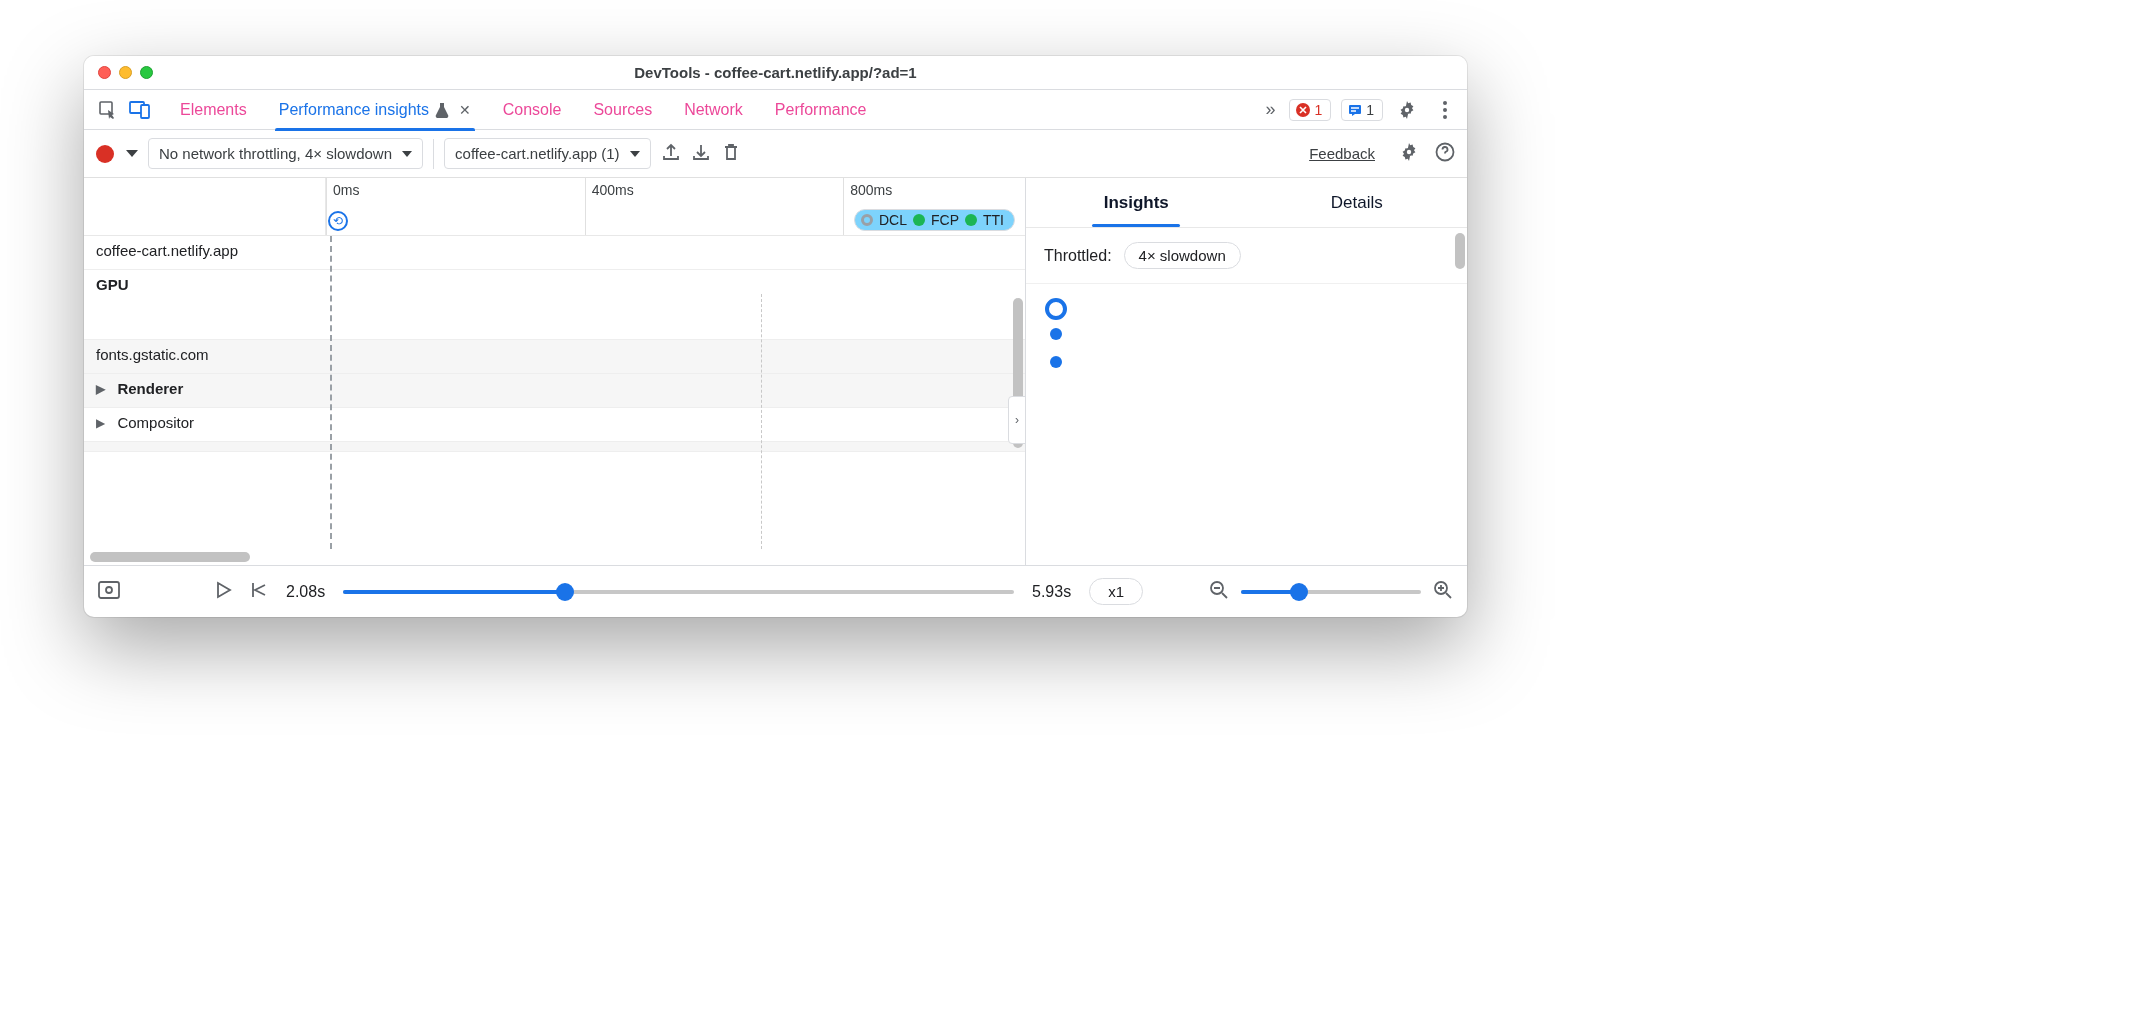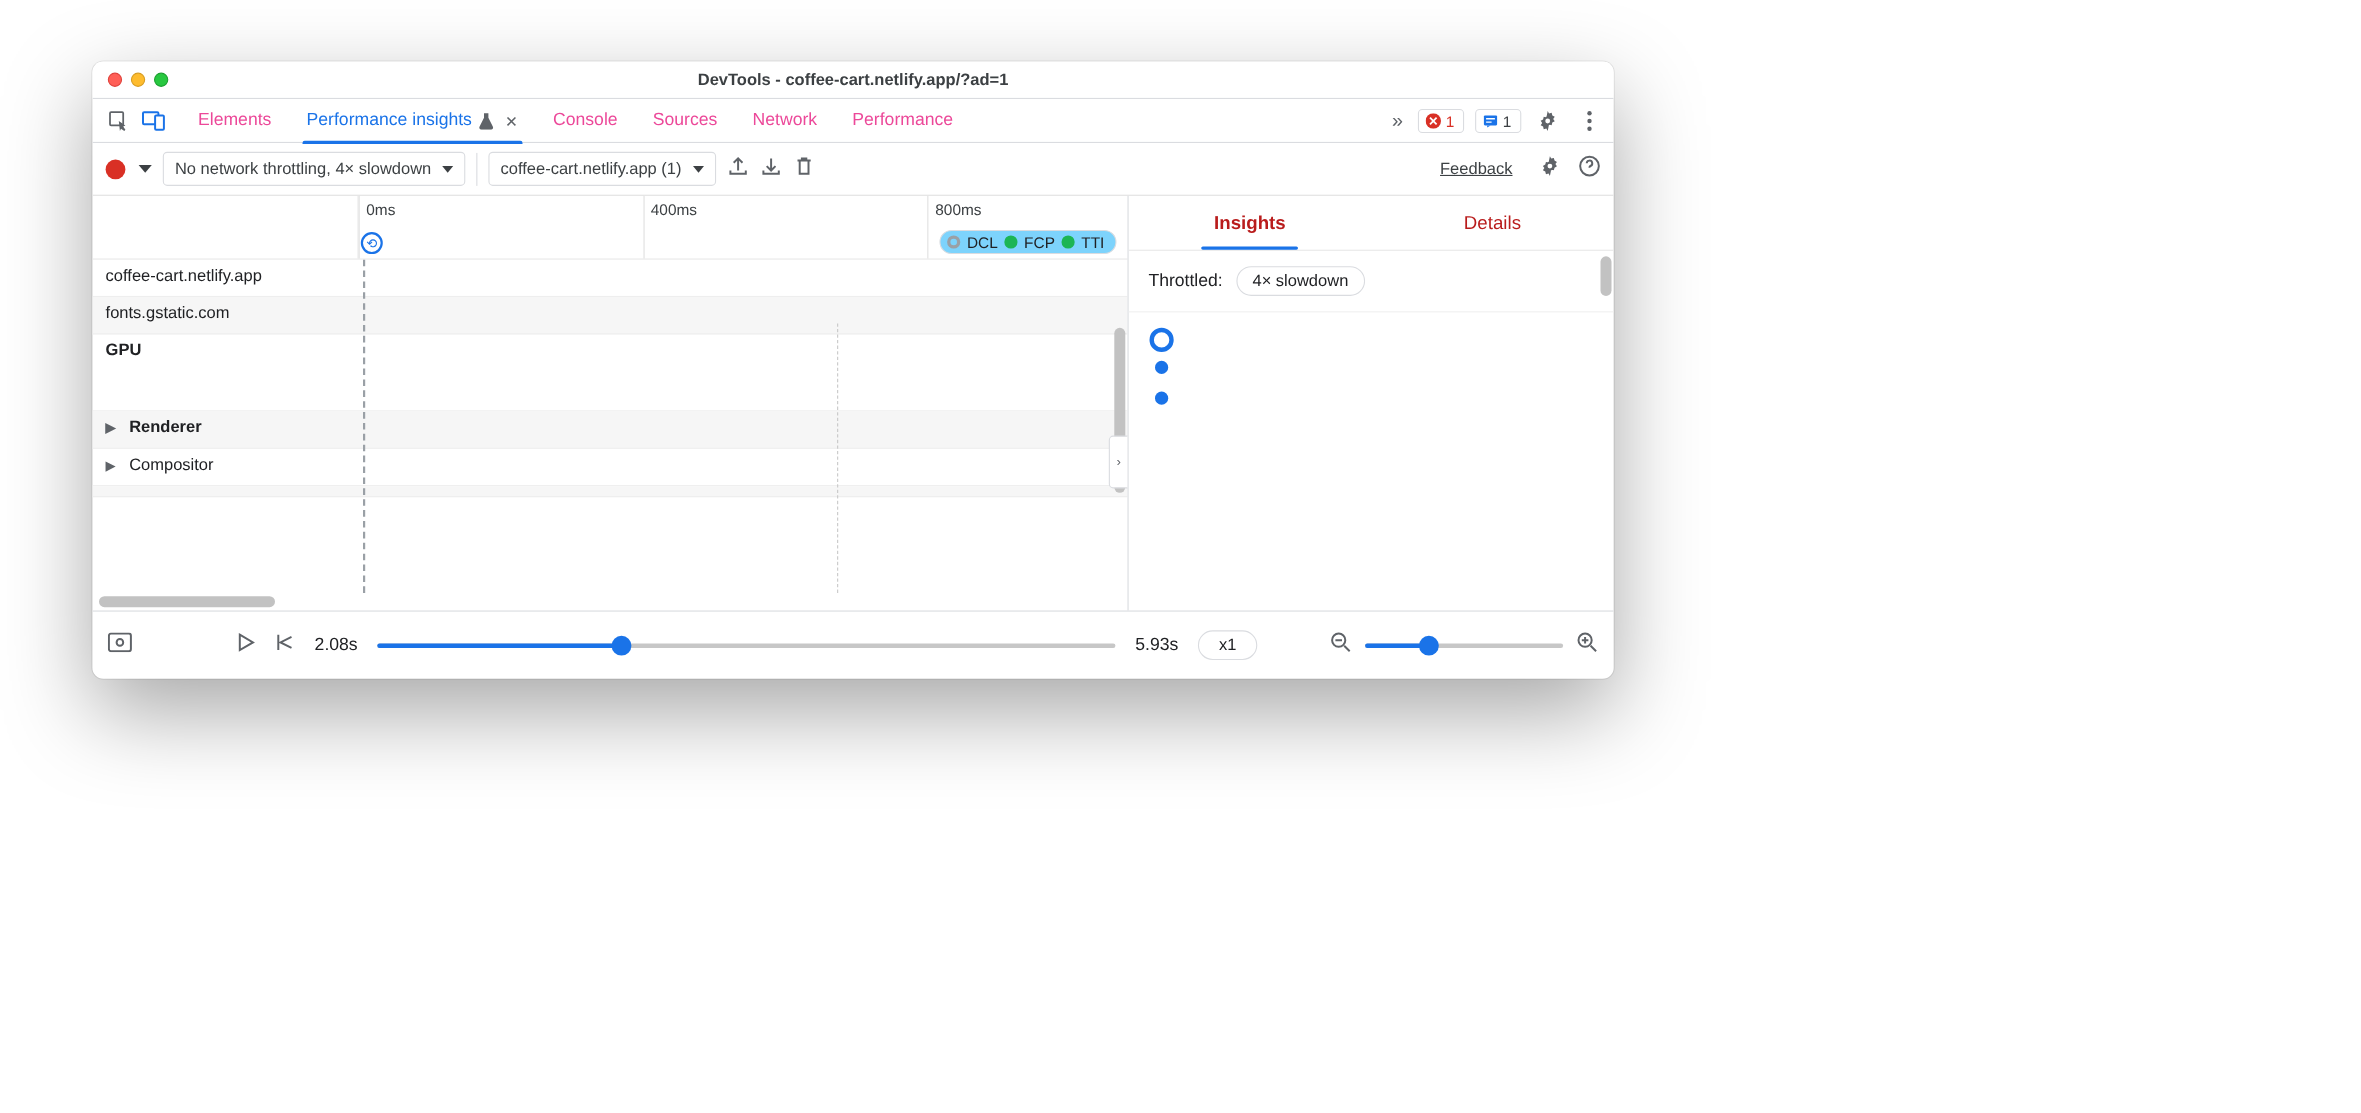--- a/index.html
+++ b/index.html
@@ -266,21 +266,21 @@
   .tabs2 {
     height: 50px;
     display: flex;
     align-items: center;
     border-bottom: 1px solid #e8e8e8;
   }
   .tab2 {
     flex: 1;
     text-align: center;
     font-size: 17px;
-    color: #b91c1c;
+    color: #0f172a;
     position: relative;
     cursor: pointer;
   }
   .tab2.active { font-weight: 600; }
   .tab2.active::after {
     content: "";
     position: absolute;
     left: 30%; right: 30%; bottom: -14px;
     height: 3px;
     background: #1a73e8;
@@ -331,21 +331,21 @@
   .rp-scroll {
     position: absolute;
     right: 2px; top: 55px;
     width: 10px; height: 36px;
     background: #c2c2c2;
     border-radius: 5px;
   }
 
   
   .bottombar {
-    height: 62px;
+    height: 52px;
     border-top: 1px solid #dadce0;
     display: flex;
     align-items: center;
     padding: 0 14px;
     gap: 18px;
     flex: 0 0 auto;
     font-size: 16px;
   }
   .bb-ico { color: #5f6368; cursor: pointer; }
   .slider-track {
@@ -528,24 +528,20 @@
         </div>
       </div>
       <div class="playhead-circle">⟲</div>
 
       <div class="rows">
         <div class="playhead-line"></div>
         <div class="playhead-line2"></div>
 
         <div class="row">
           <div class="row-label">coffee-cart.netlify.app</div>
-          <div class="row-body"></div>
-        </div>
-        <div class="row alt">
-          <div class="row-label">fonts.gstatic.com</div>
           <div class="row-body"></div>
         </div>
         <div class="row gpu">
           <div class="row-label bold">GPU</div>
           <div class="row-body">
             <div class="gpu-stripes" id="gpu-stripes">
                 <div class="stripe" style="left: 0%; width: 5%;"></div>
                 <div class="stripe" style="left: 6%; width: 3px;"></div>
                 <div class="stripe" style="left: 8.28742%; width: 3px;"></div>
                 <div class="stripe" style="left: 9.08379%; width: 3px;"></div>
@@ -593,20 +589,24 @@
                 <div class="stripe" style="left: 87.3321%; width: 3px;"></div>
                 <div class="stripe" style="left: 88.903%; width: 3px;"></div>
                 <div class="stripe" style="left: 90.1306%; width: 3px;"></div>
                 <div class="stripe" style="left: 93.0558%; width: 3px;"></div>
                 <div class="stripe" style="left: 94.0621%; width: 3px;"></div>
                 <div class="stripe" style="left: 95.9278%; width: 3px;"></div>
               </div>
           </div>
         </div>
         <div class="row alt">
+          <div class="row-label">fonts.gstatic.com</div>
+          <div class="row-body"></div>
+        </div>
+        <div class="row alt">
           <div class="row-label bold"><span class="expander">▶</span>&nbsp;<span>Renderer</span></div>
           <div class="row-body"></div>
         </div>
         <div class="row">
           <div class="row-label"><span class="expander">▶</span>&nbsp;<span>Compositor</span></div>
           <div class="row-body"></div>
         </div>
         <div class="row alt" style="height:10px;min-height:10px">
           <div class="row-label"></div>
             <div class="row-body"></div>

